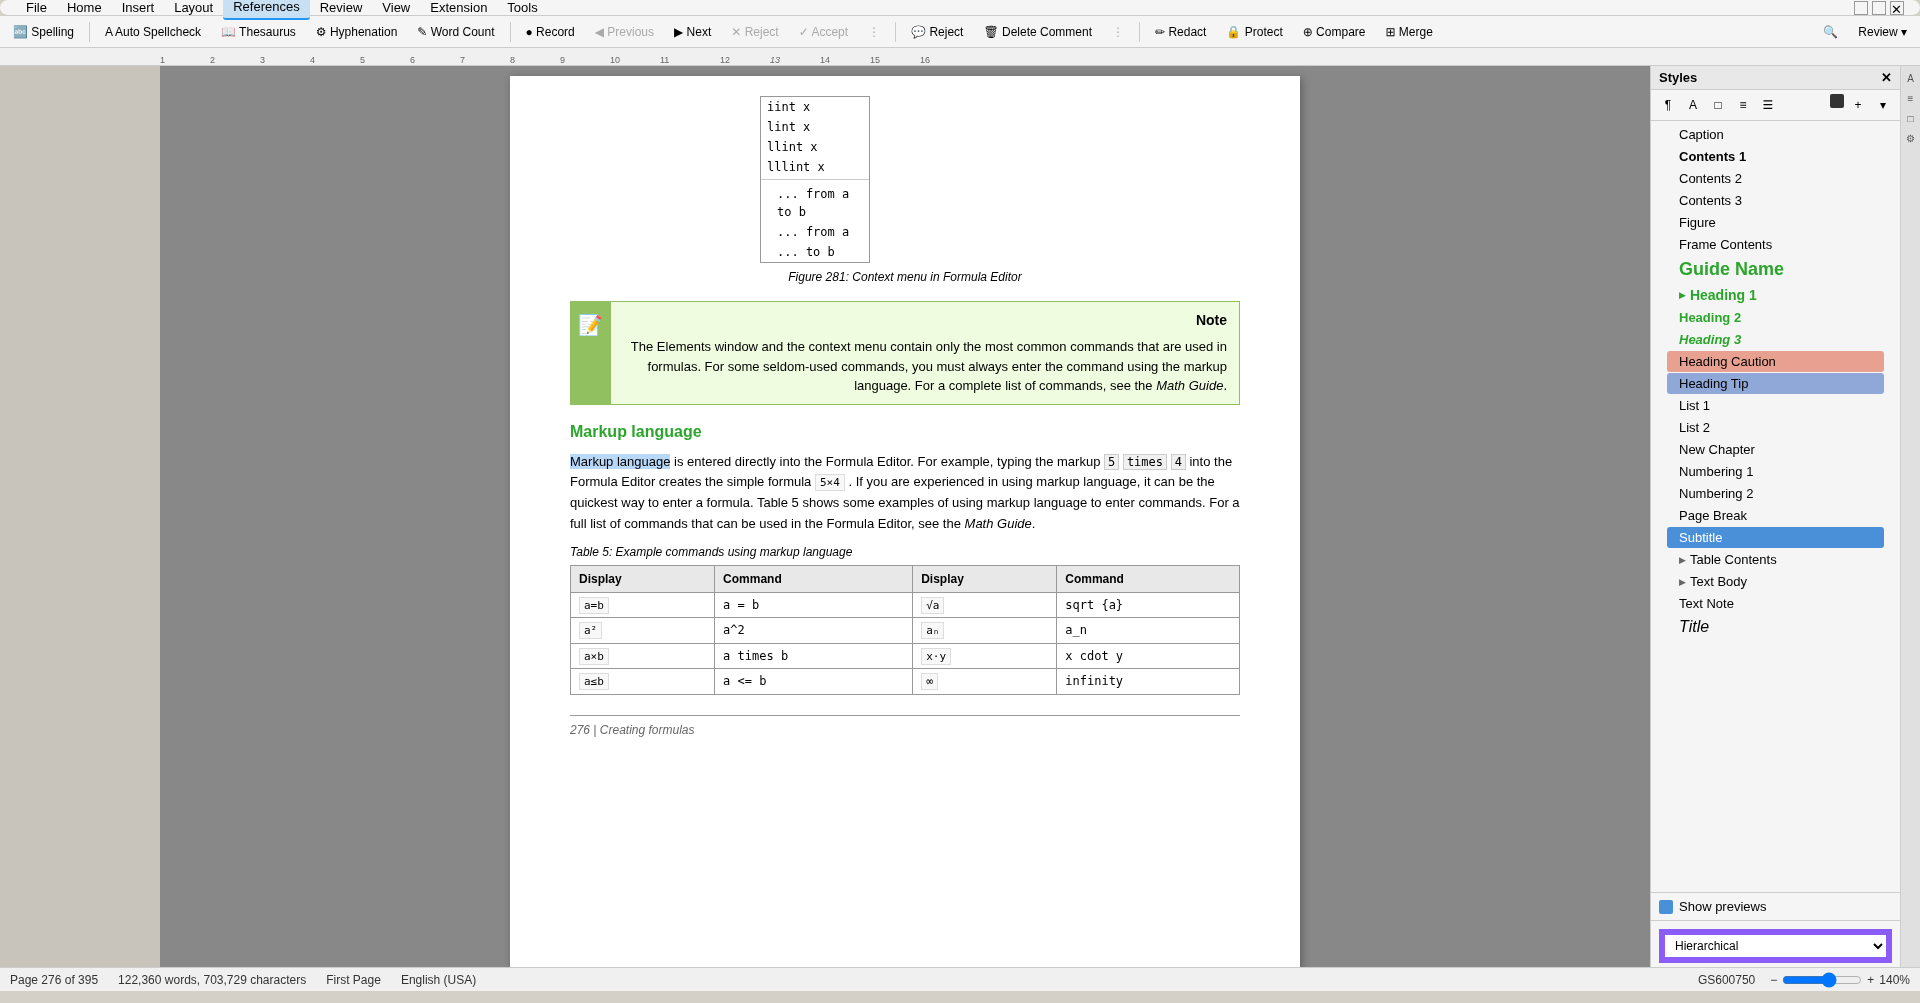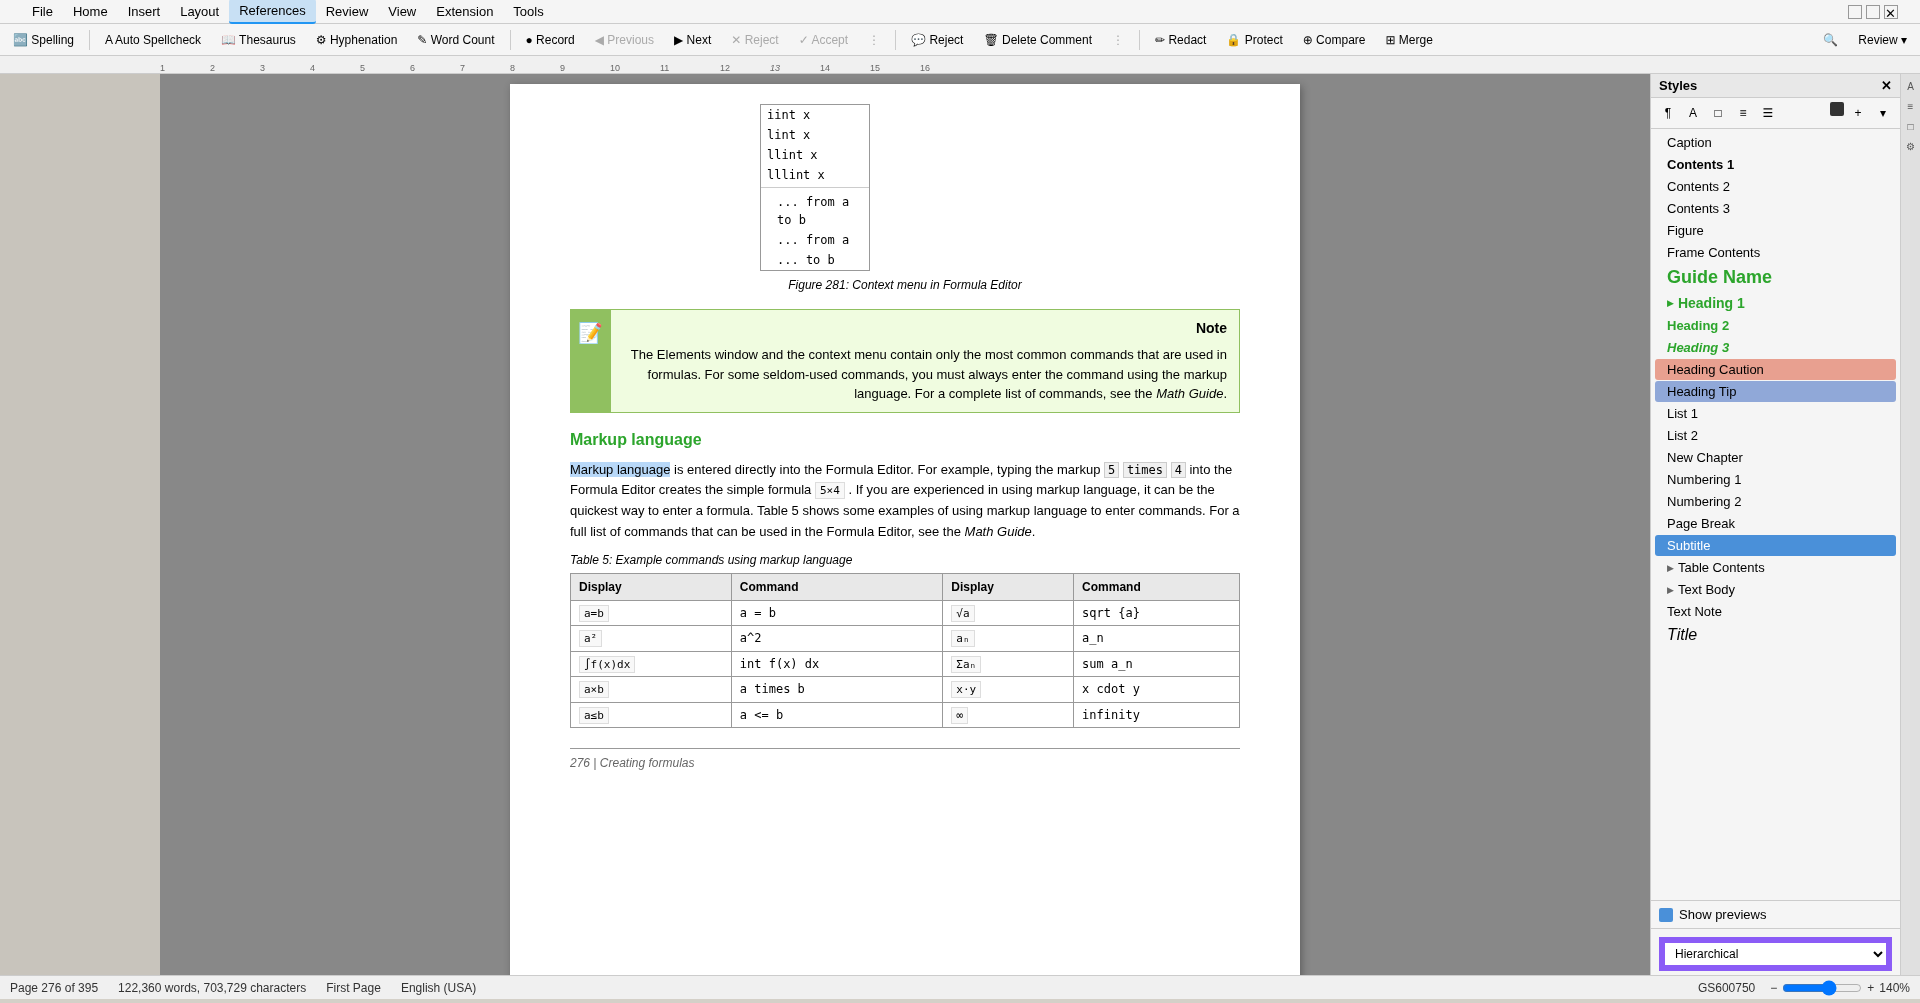--- a/index.html
+++ b/index.html
@@ -1,25 +1,26 @@
 <!DOCTYPE html>
 <html><head>
   <meta charset="utf-8">
   <style>
     * { box-sizing: border-box; margin: 0; padding: 0; }
     body { font-family: 'Segoe UI', Arial, sans-serif; font-size: 13px; background: #d4d0c8; overflow: hidden; width: 1920px; height: 1003px; }
 
     
     .menu-bar {
-      height: 24px;
+      height: 16px;
       background: #f5f5f5;
       display: flex;
       align-items: center;
       border-bottom: 1px solid #ccc;
-      padding: 0 22px;
+      padding: 0 16px;
+      border-radius: 11px;
     }
     .menu-item {
       padding: 4px 10px;
       cursor: pointer;
       font-size: 13px;
       border-radius: 3px;
     }
     .menu-item.active { background: #c8e0f4; border-bottom: 2px solid #2196F3; }
 
     
@@ -213,21 +214,21 @@
       align-items: center;
       justify-content: center;
       border: 1px solid transparent;
       cursor: pointer;
       font-size: 12px;
       border-radius: 2px;
     }
     .styles-list {
       flex: 1;
       overflow-y: auto;
-      padding: 2px 0;
+      padding: 2px 12px;
     }
     .style-item {
       padding: 3px 12px;
       cursor: pointer;
       font-size: 13px;
       border-radius: 2px;
       margin: 1px 4px;
       display: flex;
       align-items: center;
       gap: 6px;
@@ -443,26 +444,20 @@
             <td><span class="formula-display">√a</span></td>
             <td class="mono">sqrt {a}</td>
           </tr>
           <tr>
             <td><span class="formula-display">a²</span></td>
             <td class="mono">a^2</td>
             <td><span class="formula-display">aₙ</span></td>
             <td class="mono">a_n</td>
           </tr>
           <tr>
-            <td><span class="formula-display">∫f(x)dx</span></td>
-            <td class="mono">int f(x) dx</td>
-            <td><span class="formula-display">Σaₙ</span></td>
-            <td class="mono">sum a_n</td>
-          </tr>
-          <tr>
             <td><span class="formula-display">a×b</span></td>
             <td class="mono">a times b</td>
             <td><span class="formula-display">x·y</span></td>
             <td class="mono">x cdot y</td>
           </tr>
           <tr>
             <td><span class="formula-display">a≤b</span></td>
             <td class="mono">a &lt;= b</td>
             <td><span class="formula-display">∞</span></td>
             <td class="mono">infinity</td>

